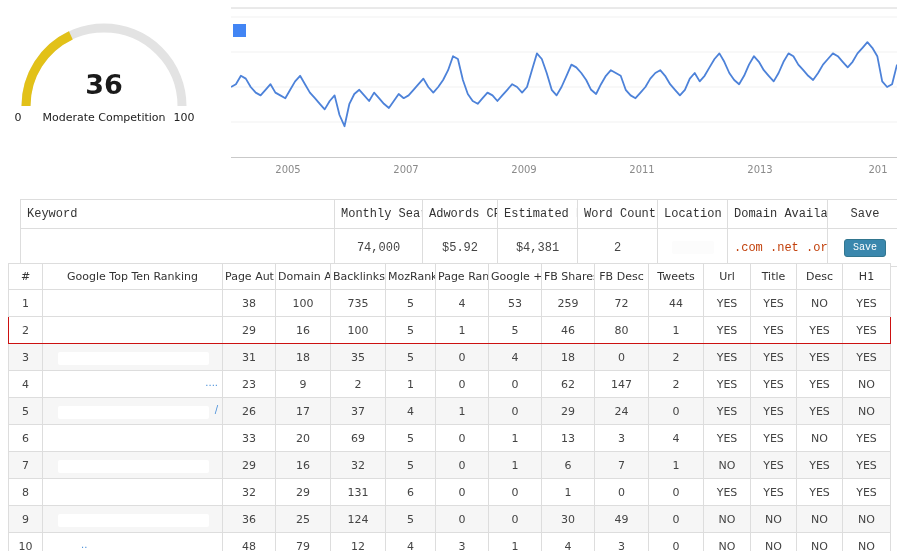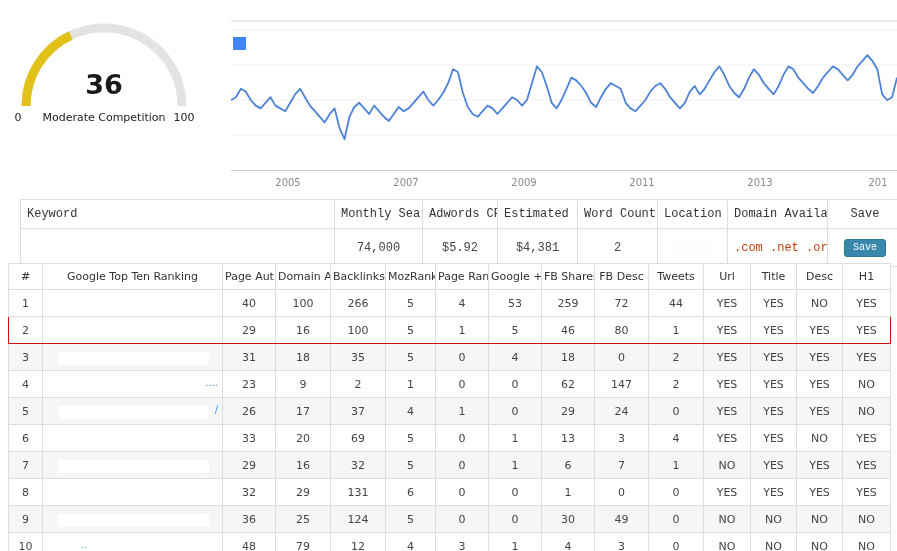--- a/index.html
+++ b/index.html
@@ -6,21 +6,21 @@
   body{
     position:relative;width:897px;height:551px;overflow:hidden;
     font-family:"DejaVu Sans","Liberation Sans",sans-serif;color:#444;font-size:12px;
   }
   
   .gauge-panel{position:absolute;left:4px;top:4px;width:210px;height:125px;}
   .gauge-panel svg{display:block;}
   .gauge-value{font-size:27px;font-weight:bold;fill:#1a1a1a;}
   .gauge-axis-label{font-size:11px;fill:#222;}
   
-  .trends-chart{position:absolute;left:231px;top:20px;width:666px;height:172px;}
+  .trends-chart{position:absolute;left:231px;top:7px;width:666px;height:172px;}
   .trends-chart svg{display:block;}
   .tick-label{font-size:10px;fill:#8a8a8a;}
   
   table{border-collapse:collapse;table-layout:fixed;background:#fff;}
   td,th{border:1px solid #ddd;font-weight:normal;text-align:center;overflow:hidden;
         white-space:nowrap;color:#444;}
   
   .kw-table{position:absolute;left:20px;top:199px;width:882px;font-size:12px;font-family:Liberation Mono, monospace;}
   .kw-table th{height:24px;padding:2px 6px;color:#333;}
   .kw-table td{height:27px;padding:5px 6px;}
@@ -157,23 +157,23 @@
         <th>Desc</th>
         <th>H1</th>
       </tr>
     </thead>
   <tbody id="rank-body">
       <tr>
         <td>1</td>
         <td class="rank-cell">
           <div class="redact rank-redact"></div>
         </td>
-        <td>40</td>
+        <td>38</td>
         <td>100</td>
-        <td>266</td>
+        <td>735</td>
         <td>5</td>
         <td>4</td>
         <td>53</td>
         <td>259</td>
         <td>72</td>
         <td>44</td>
         <td>YES</td>
         <td>YES</td>
         <td>NO</td>
         <td>YES</td>

